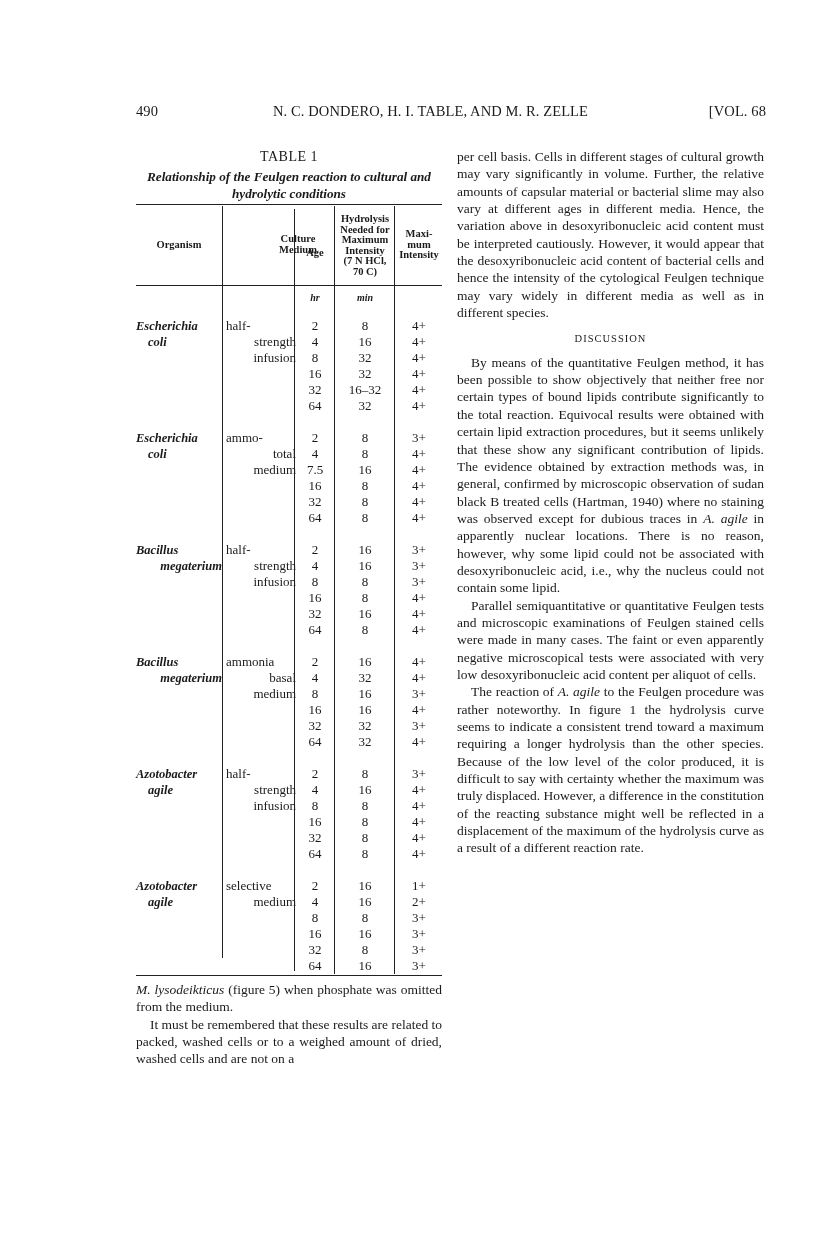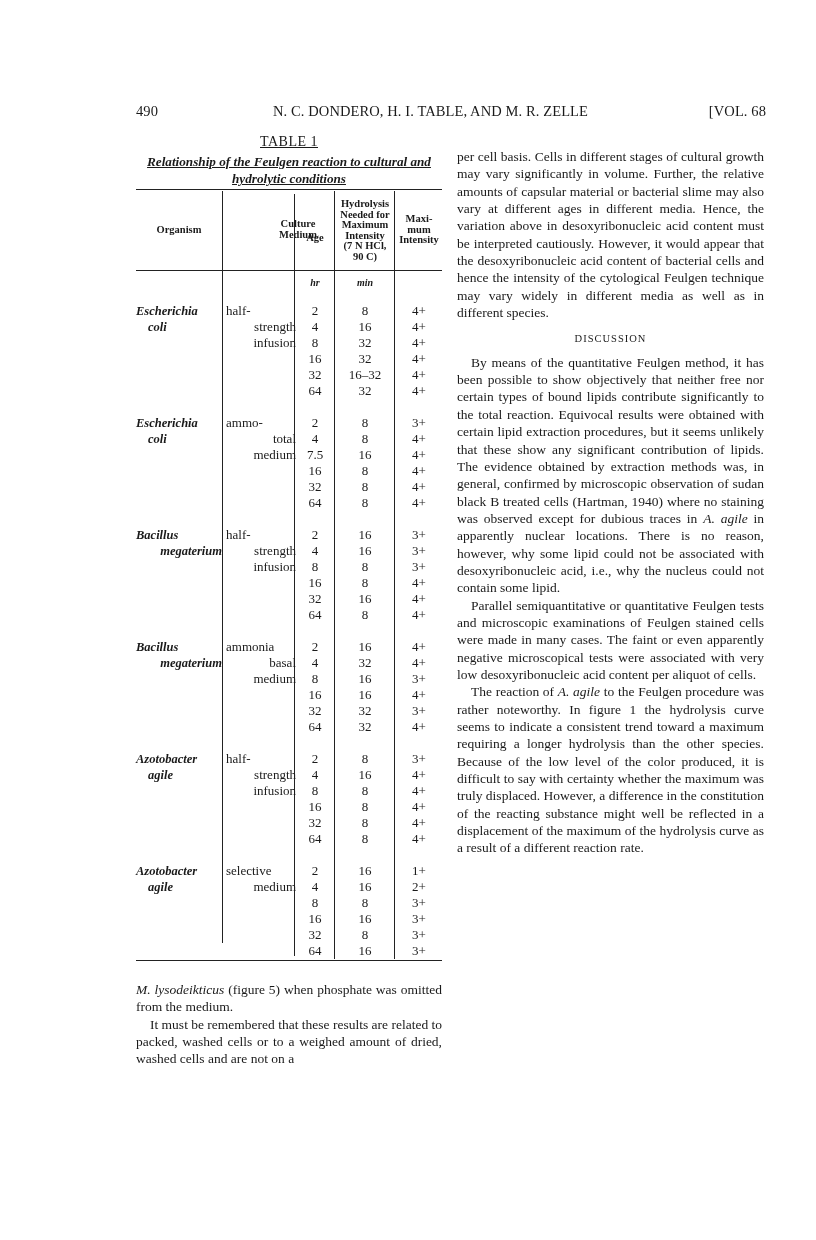--- a/index.html
+++ b/index.html
@@ -9,21 +9,21 @@
     }
     .header {
       position: absolute; top: 103px; left: 136px; width: 630px; height: 20px;
       font-size: 14.5px; letter-spacing: 0.1px;
     }
     .header .pageno { position: absolute; left: 0; top: 0; }
     .header .authors { position: absolute; left: 137px; top: 0; }
     .header .vol { position: absolute; right: 0; top: 0; font-variant: small-caps; }
 
     
-    .leftcol { position: absolute; left: 136px; top: 133px; width: 306px; text-decoration: underline; }
+    .leftcol { position: absolute; left: 136px; top: 148px; width: 306px; }
     .tbl-title { text-align: center; font-size: 14px; letter-spacing: 0.5px; margin: 0; line-height: 18px; }
     .tbl-caption { text-align: center; font-style: italic; font-weight: bold; font-size: 13.2px; line-height: 17px; margin-top: 2px; }
     .tbl {
       position: absolute; left: 0; top: 56px; width: 306px;
     }
     .tbl .hline { position: absolute; left: 0; width: 306px; border-top: 1.6px solid #222; }
     .tbl .vline { position: absolute; border-left: 1.4px solid #222; }
     .tbl .hdr { position: absolute; font-size: 10.5px; line-height: 10.5px; text-align: center; font-weight: bold; }
     .tbl .unit { position: absolute; font-size: 10px; font-style: italic; font-weight: bold; text-align: center; }
     .group { position: absolute; left: 0; width: 306px; }
@@ -72,21 +72,21 @@
       <div>Culture</div>
       <div>Medium</div>
     </div>
     <div class="hdr" style="left:160px; width:38px; top:36px;margin-top:8px;">Age</div>
     <div class="hdr" style="left:200px; width:58px; top:10px;">
       <div>Hydrolysis</div>
       <div>Needed for</div>
       <div>Maximum</div>
       <div>Intensity</div>
       <div>(7 N HCl,</div>
-      <div>90 C)</div>
+      <div>70 C)</div>
     </div>
     <div class="hdr" style="left:260px; width:46px; top:25px;">
       <div>Maxi-</div>
       <div>mum</div>
       <div>Intensity</div>
     </div>
 
     <div class="unit" style="left:160px; width:38px; top:88px;">hr</div>
     <div class="unit" style="left:200px; width:58px; top:88px;">min</div>
 

